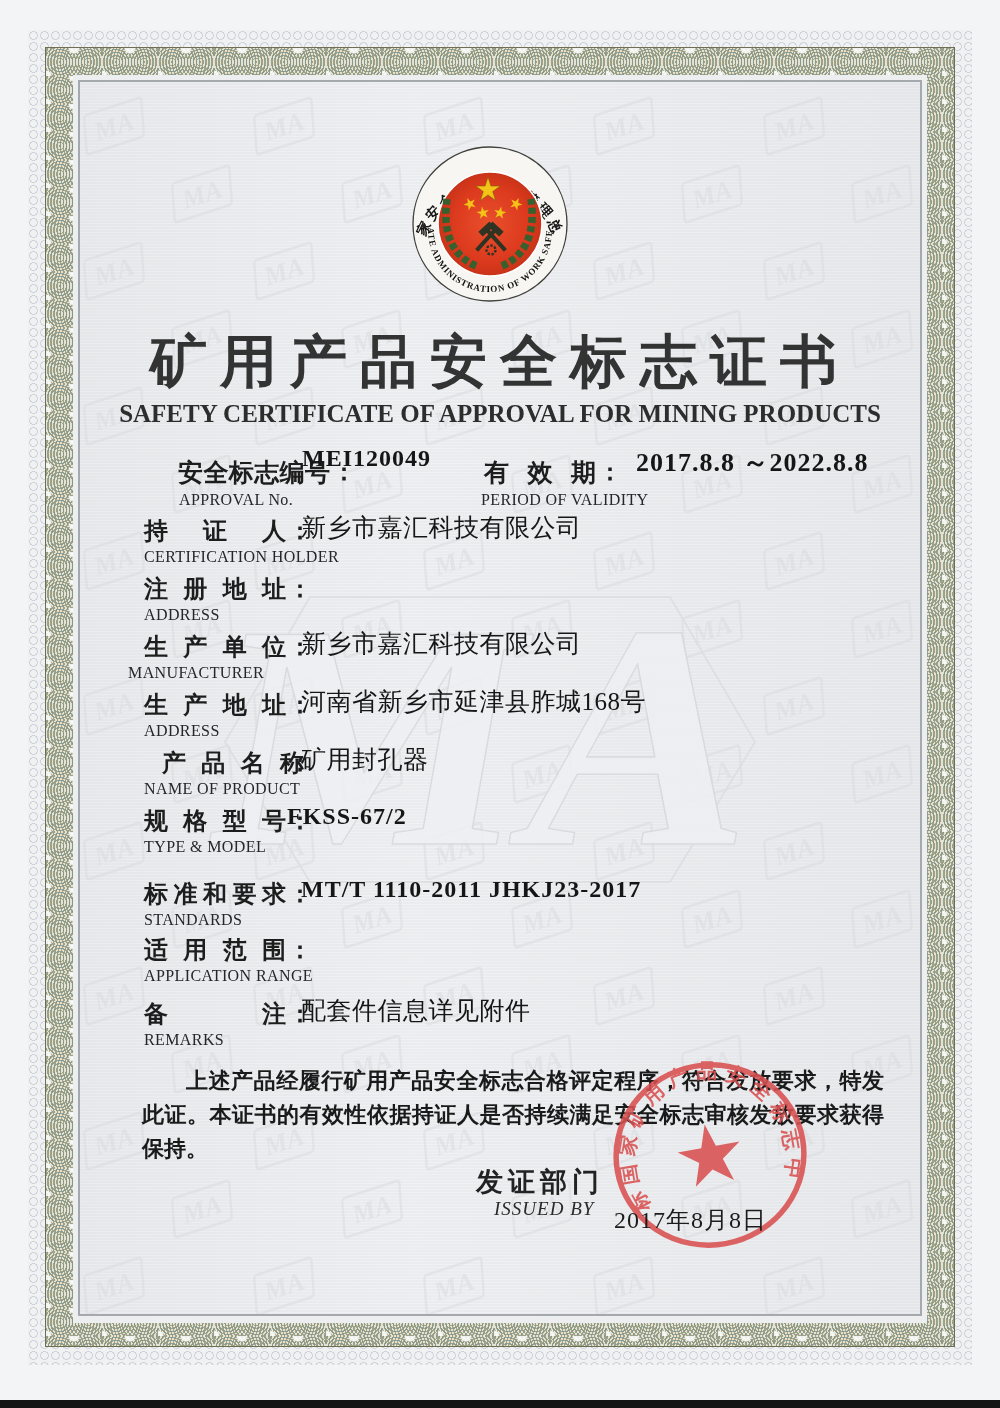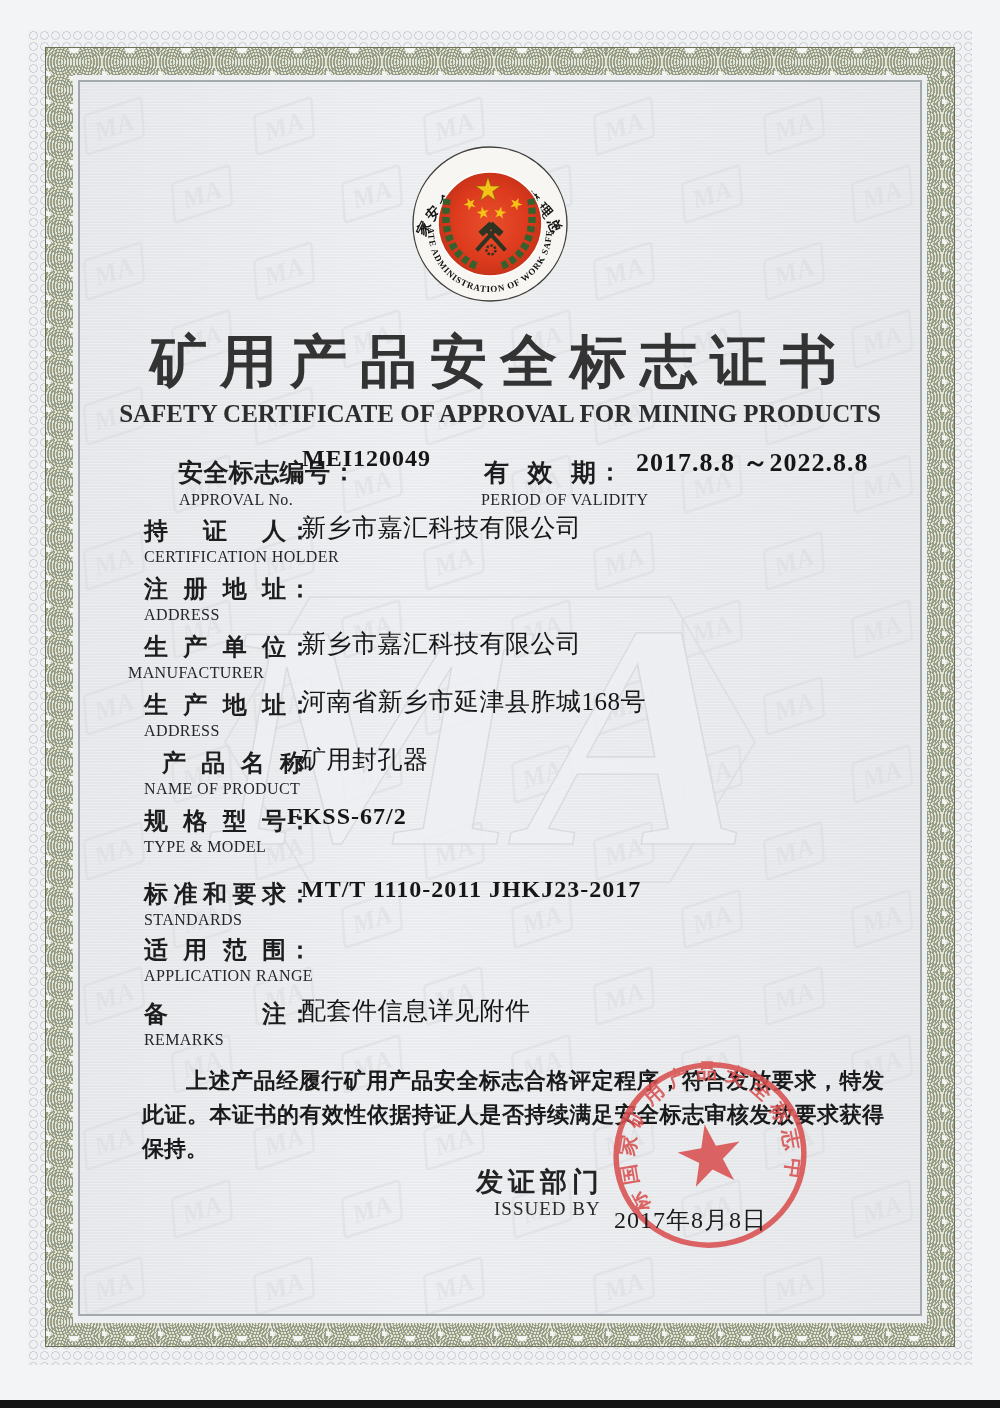--- a/index.html
+++ b/index.html
@@ -182,21 +182,21 @@
     <span class="abs enlabel" style="left:64px;top:885px;">APPLICATION RANGE</span>
 
     <span class="abs cnlabel" style="left:64px;top:916px;width:142px;">备注</span>
     <span class="abs colon" style="left:208px;top:916px;">：</span>
     <span class="abs value" style="left:221px;top:912px;">配套件信息详见附件</span>
     <span class="abs enlabel" style="left:64px;top:949px;">REMARKS</span>
 
     <div class="abs statement" style="left:62px;top:982px;width:742px;font-weight:bold;">上述产品经履行矿用产品安全标志合格评定程序，符合发放要求，特发此证。本证书的有效性依据持证人是否持续满足安全标志审核发放要求获得保持。</div>
 
     <div class="abs issued-cn" style="left:396px;top:1082px;">发证部门</div>
-    <div class="abs issued-en" style="left:414px;top:1116px;">ISSUED BY</div>
+    <div class="abs issued-en" style="left:414px;top:1116px;font-style:italic;">ISSUED BY</div>
 
     <svg class="abs seal" style="left:528px;top:973px;" width="204" height="200" viewBox="-102 -100 204 200">
       <g transform="rotate(-10)" opacity="0.88">
         <ellipse rx="94" ry="90" fill="none" stroke="#d95050" stroke-width="5.5"></ellipse>
         <path id="sealArc" d="M -60,52 A 76,80 0 1 1 60,52" fill="none"></path>
         <text font-size="20.5" letter-spacing="6.5" fill="#d95050" font-weight="600">
           <textPath href="#sealArc" startOffset="50%" text-anchor="middle">安标国家矿用产品安全标志中心</textPath>
         </text>
         <use href="#star5" transform="translate(0,2) scale(33)" fill="#d95050"></use>
       </g>

